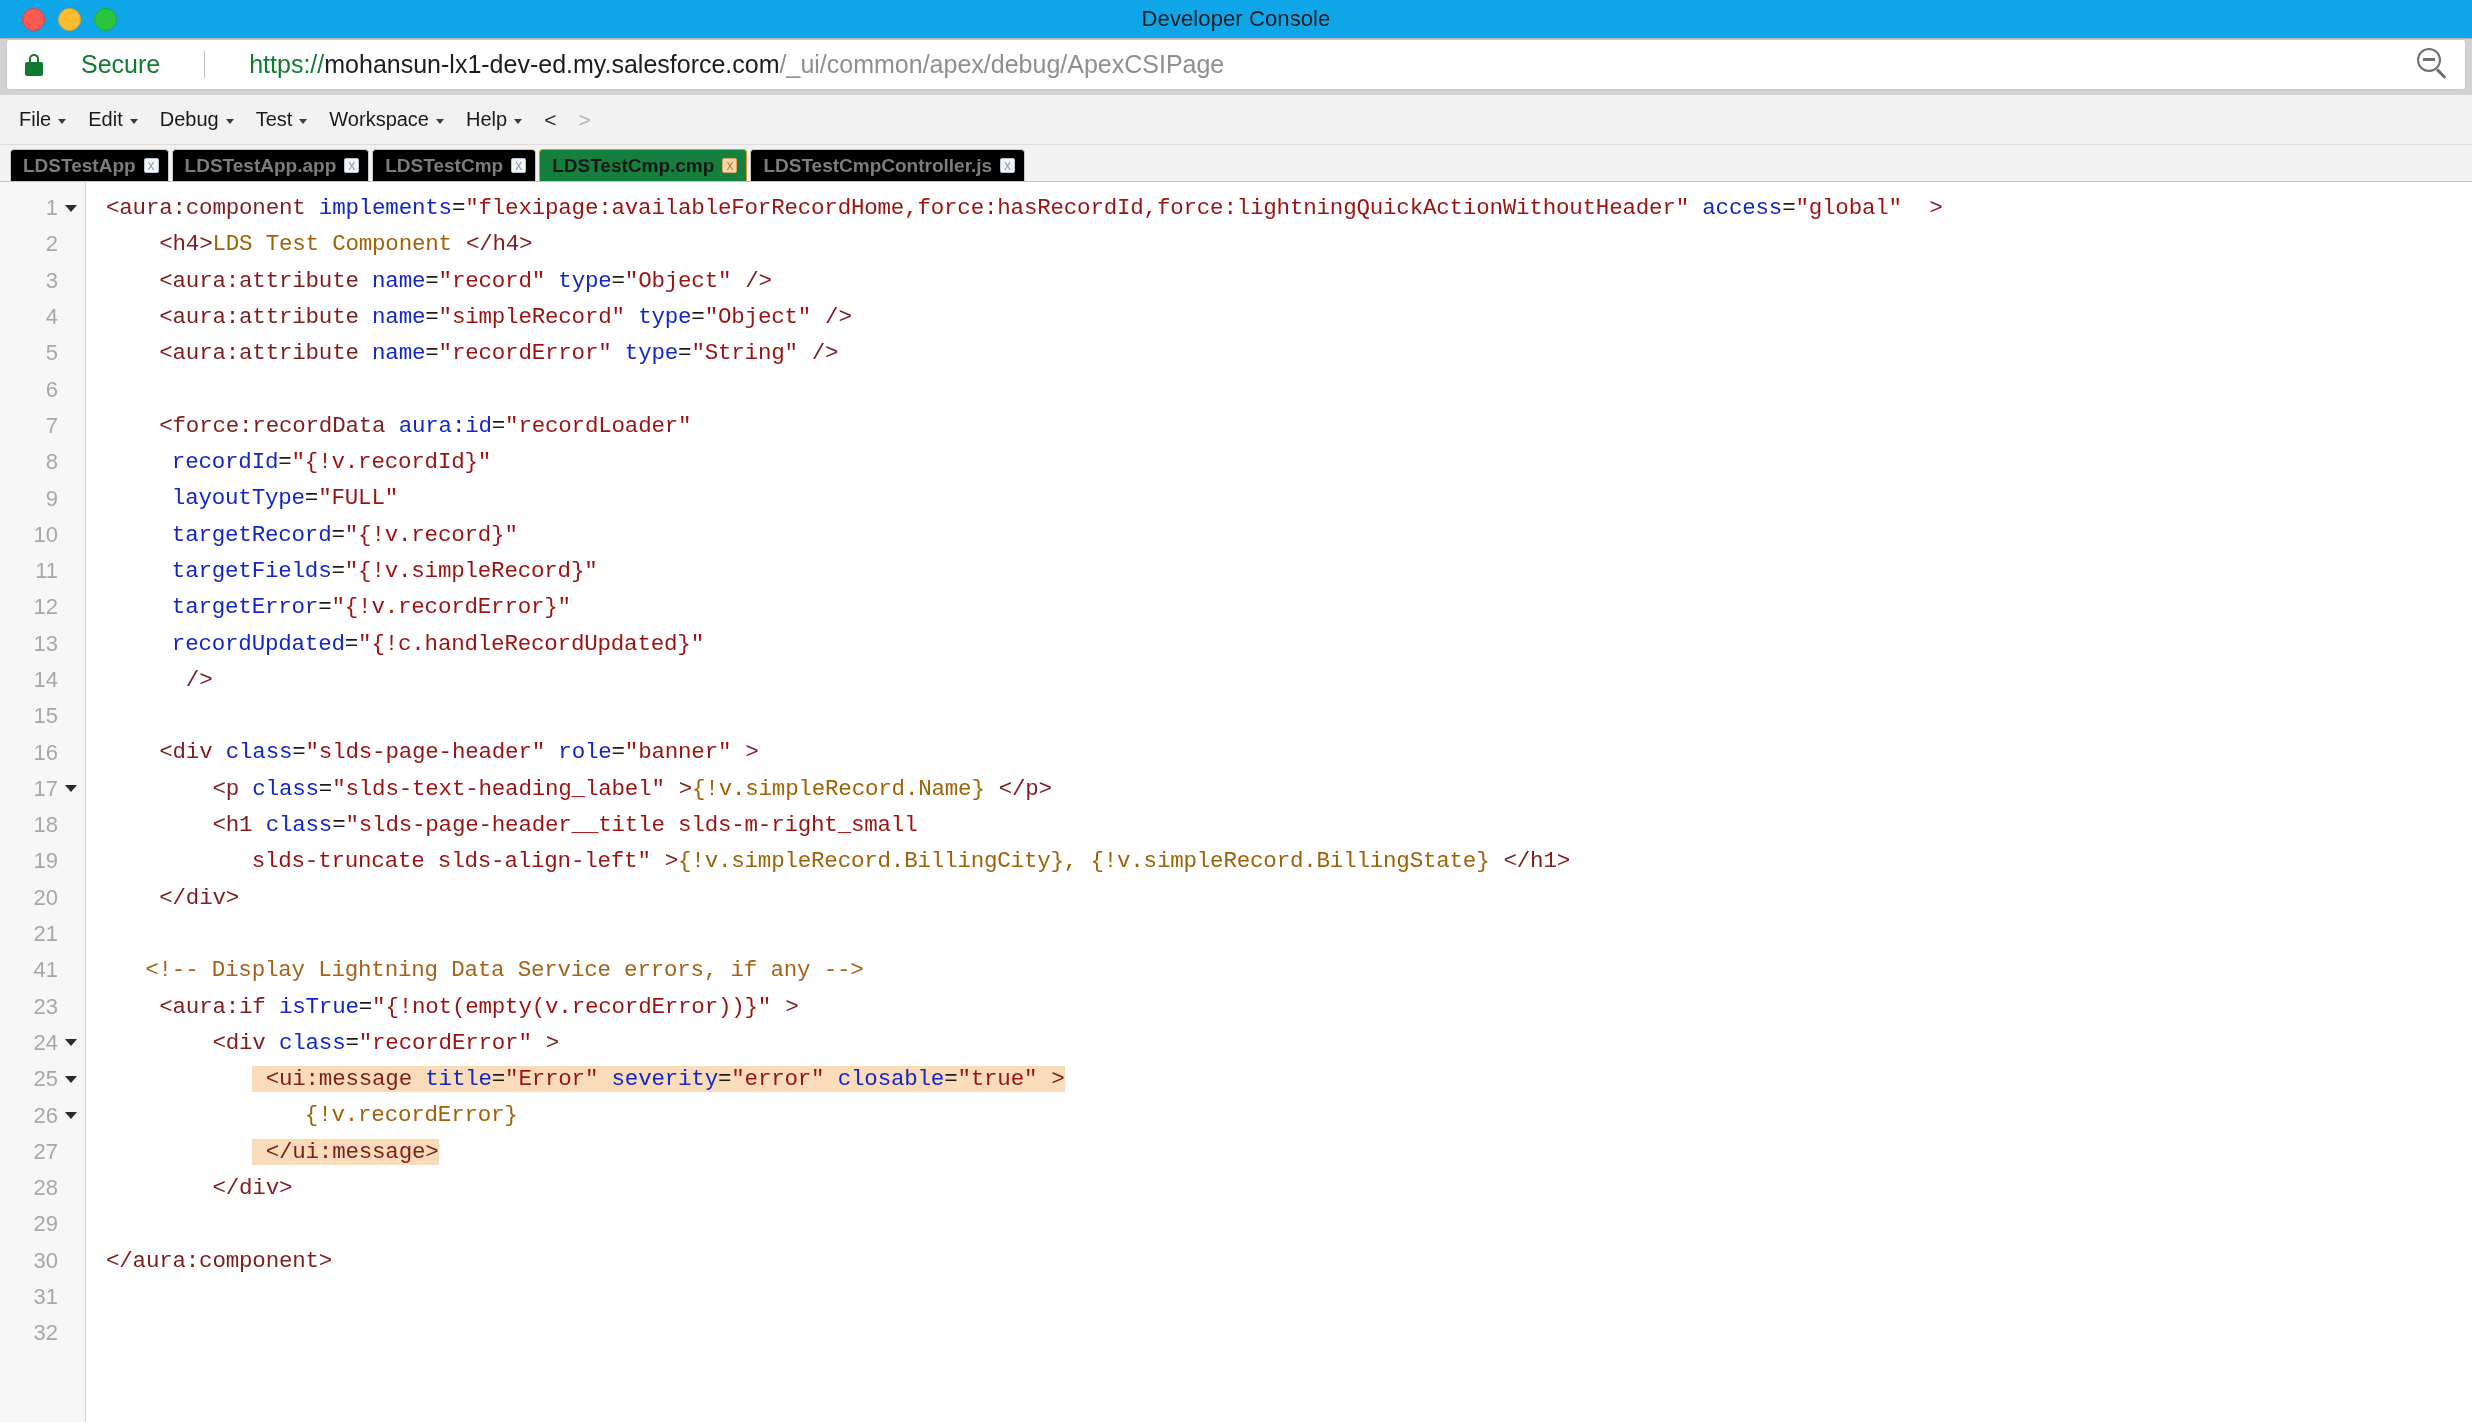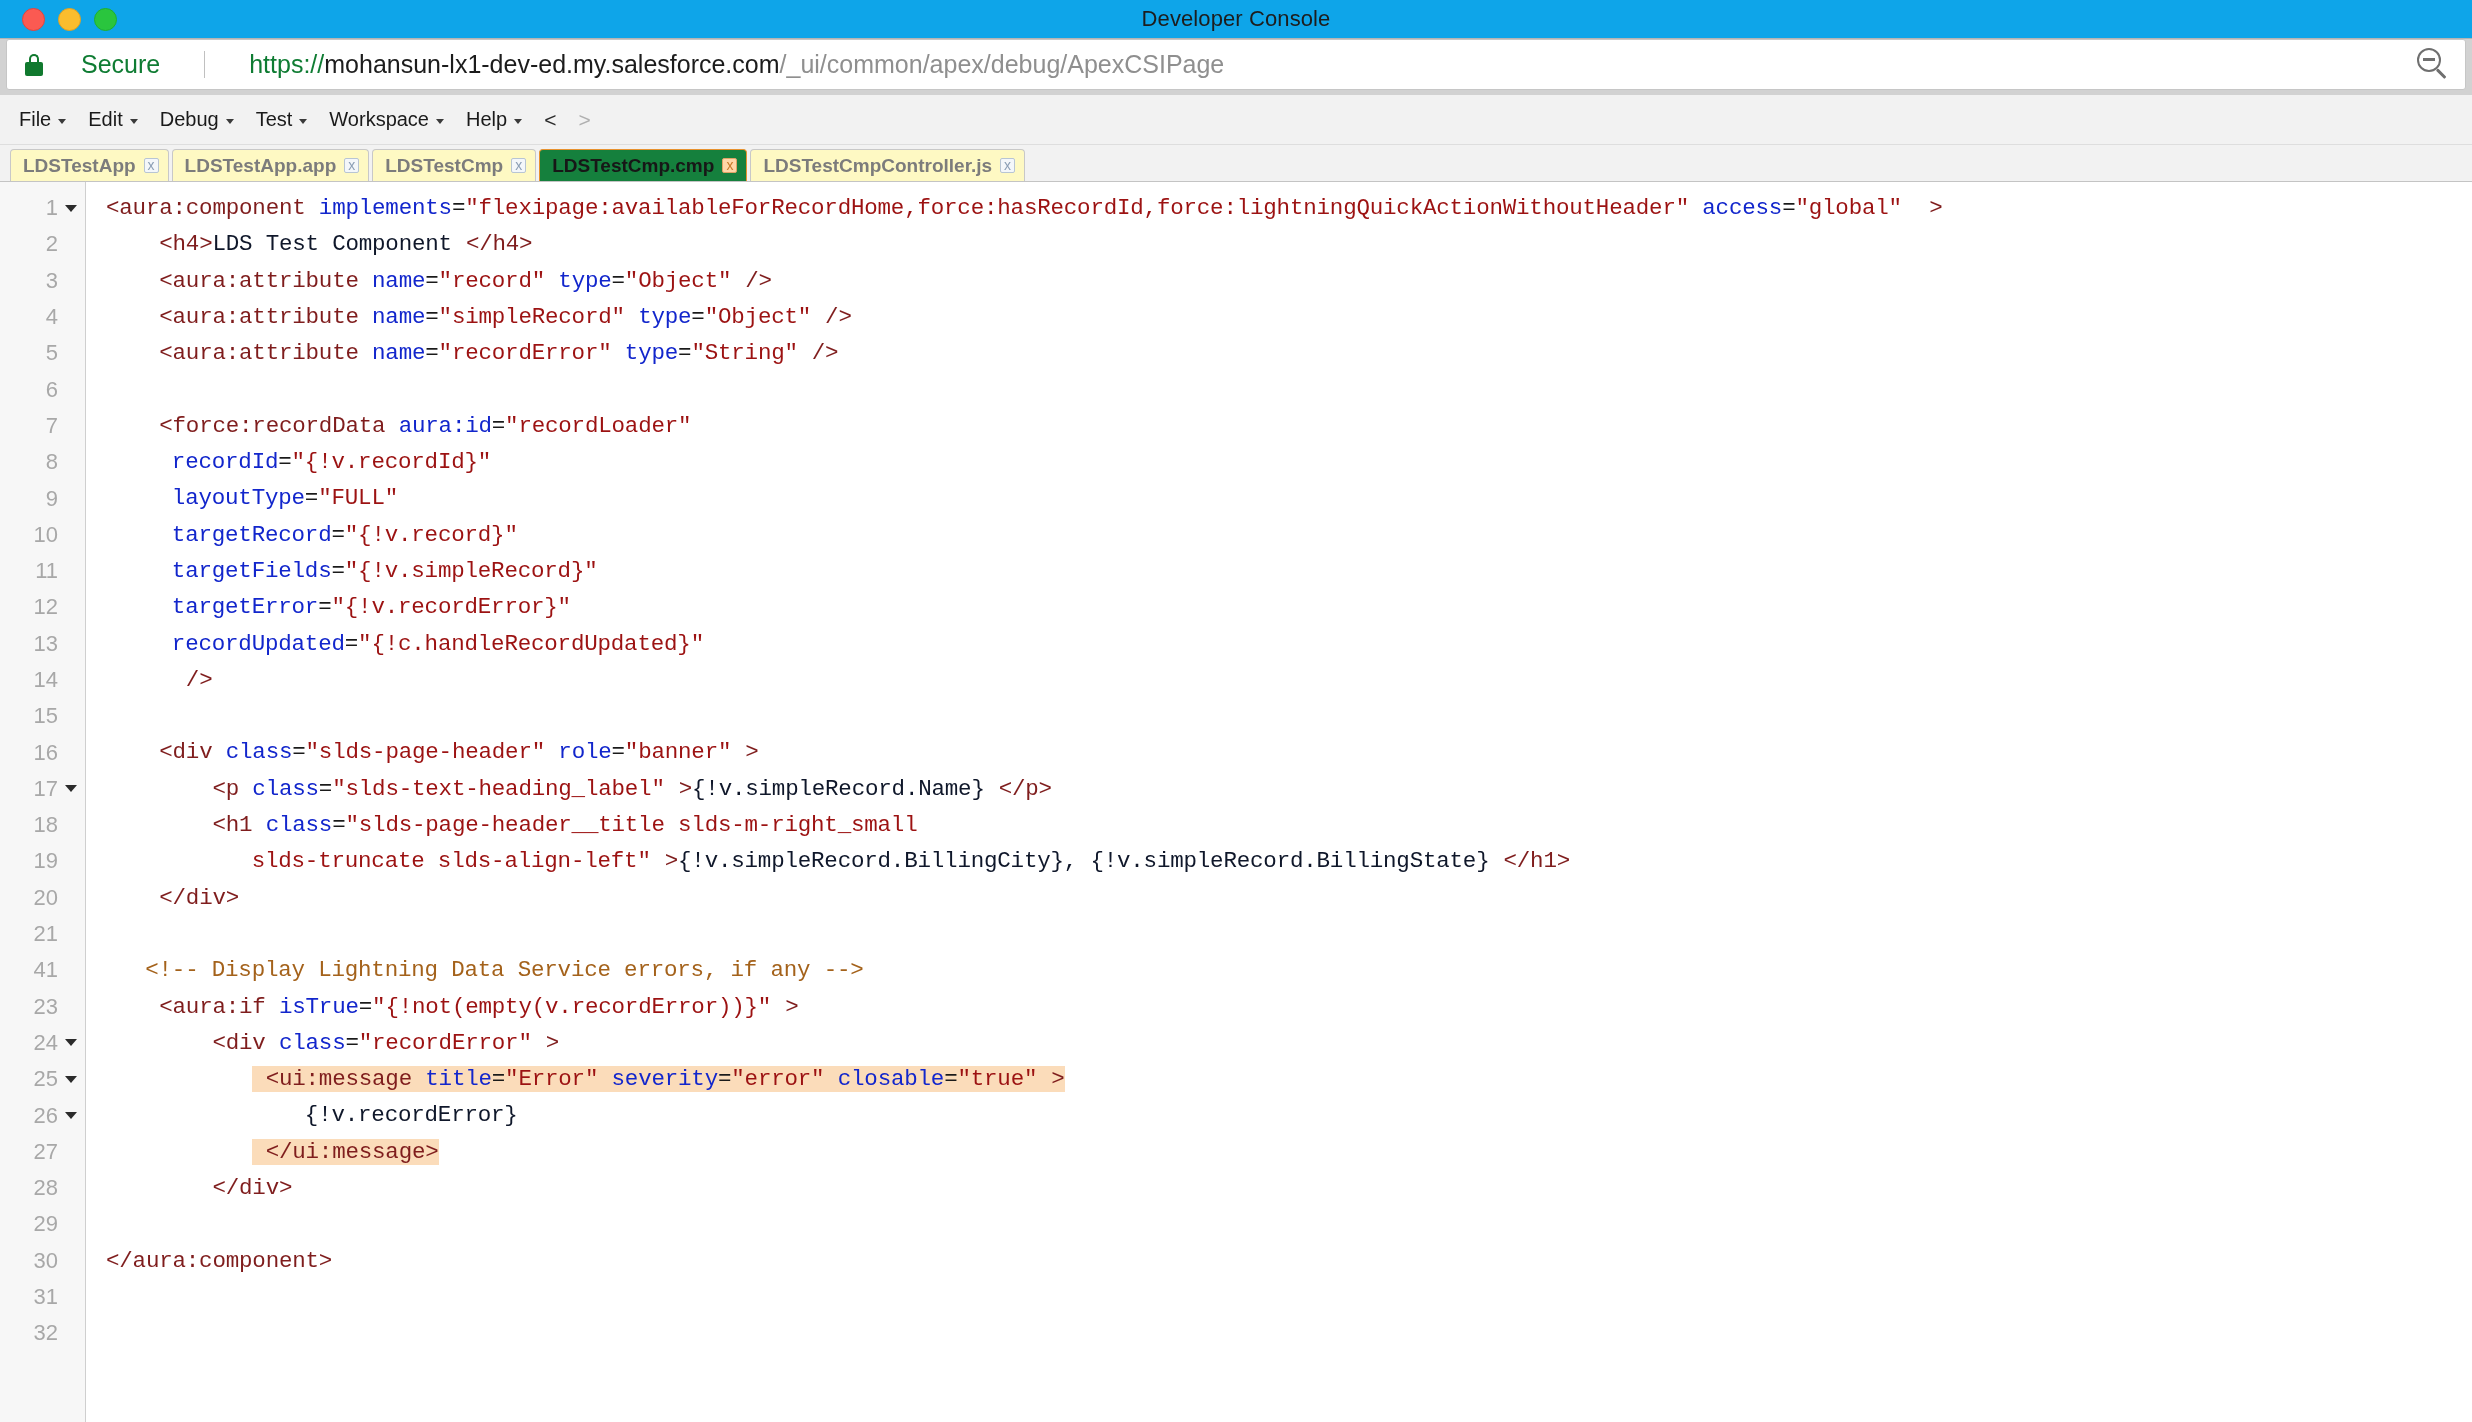--- a/index.html
+++ b/index.html
@@ -189,21 +189,21 @@
     padding-left: 10px;
     box-sizing: border-box;
     border-bottom: 1px solid #c4c4c4;
   }
   .tab {
     height: 32px;
     display: flex;
     align-items: center;
     gap: 8px;
     padding: 0 9px 0 12px;
-    background: #fef9c3;
+    background: #000000;
     border: 1px solid #c8c8c8;
     border-bottom: none;
     border-radius: 4px 4px 0 0;
     margin-right: 3px;
     box-sizing: border-box;
     font-size: 19px;
     color: #7c7c7c;
     font-weight: bold;
     white-space: nowrap;
     cursor: pointer;
@@ -289,21 +289,21 @@
     letter-spacing: -0.2px;
   }
   .code-line > span.hl {
     background: #fbdcba;
   }
 
   
   .t-tag  { color: #7f1d1d; margin-left: 14px; }
   .t-attr { color: #1226cc; }
   .t-str  { color: #9c1212; }
-  .t-txt  { color: #0f172a; }
+  .t-txt  { color: #a16207; }
   .t-com  { color: #a4621b; }
   .t-pun  { color: #1a1a1a; }
 </style>
 </head>
 <body>
 
 <div class="titlebar">
   <div class="traffic-lights">
     <span class="light red"></span>
     <span class="light yellow"></span>

